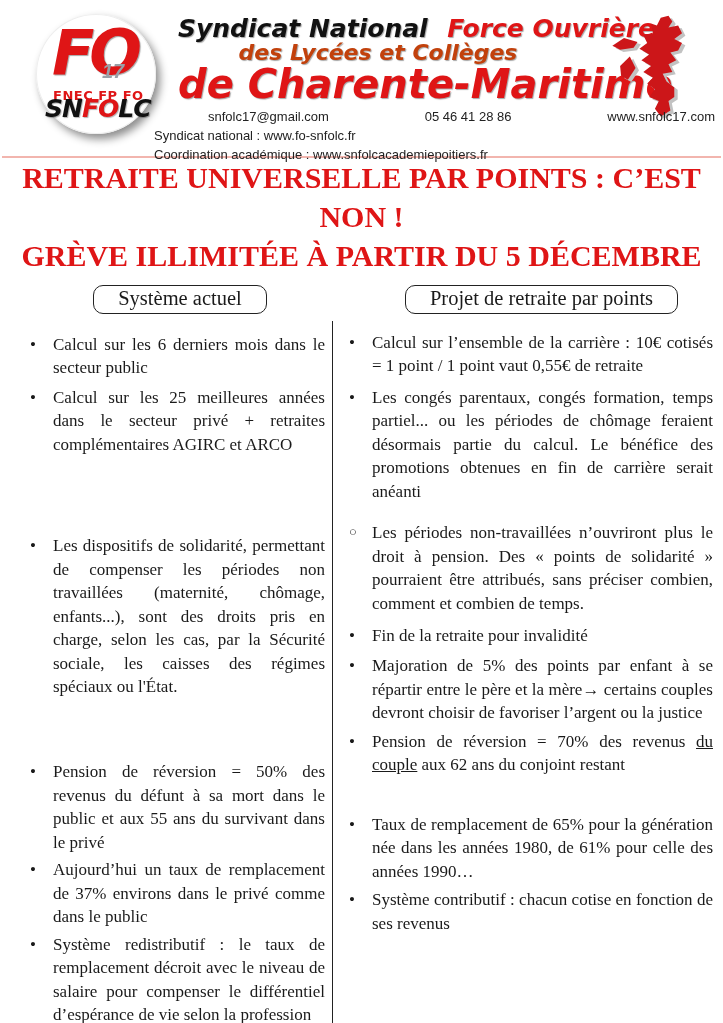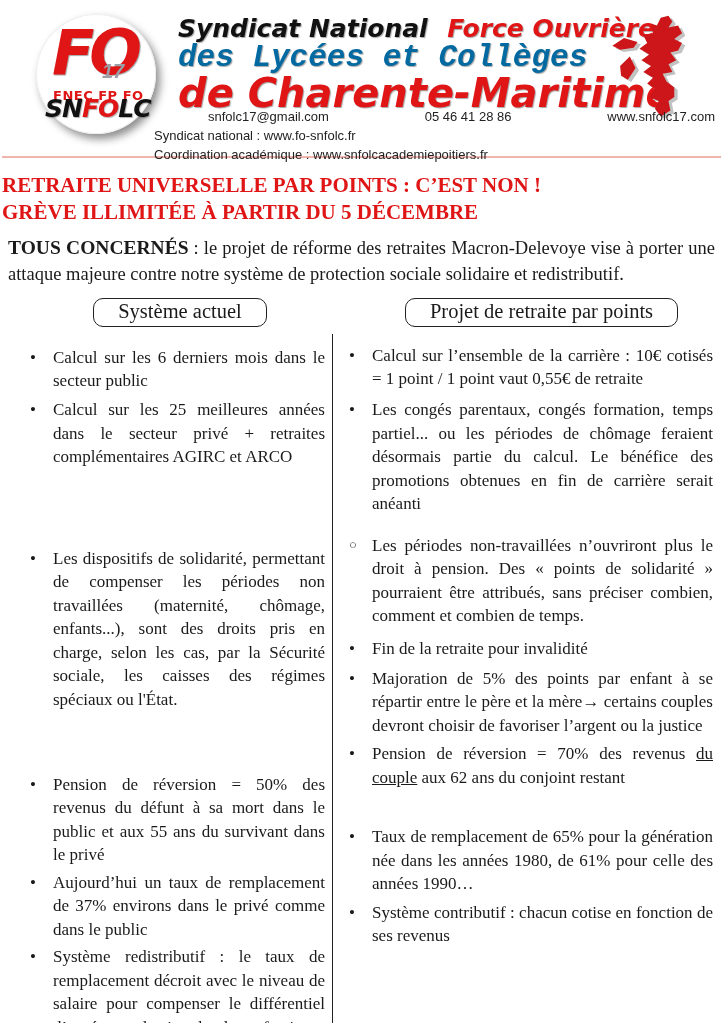--- a/index.html
+++ b/index.html
@@ -38,35 +38,35 @@
     text-shadow:1px 1px 1px rgba(0,0,0,.3);
   }
   .logo-snfolc .red{color:var(--red);}
   .masthead{
     position:absolute;top:16px;left:178px;width:400px;text-align:center;
     font-family:"DejaVu Sans",sans-serif;font-style:italic;font-weight:900;
     line-height:1.02;text-shadow:1px 1px 1px rgba(0,0,0,.35);
   }
   .mast-l1{font-size:25px;color:#111;white-space:nowrap;}
   .mast-l1 .red{color:var(--red);margin-left:11px;}
-  .mast-l2{font-size:31px;color:#0369a1;white-space:nowrap;font-family:Liberation Mono, monospace;}
+  .mast-l2{font-size:22px;color:#c2410c;white-space:nowrap;}
   .mast-l3{font-size:40px;color:var(--red);white-space:nowrap;}
   .map-wrap{position:absolute;top:10px;right:6px;width:128px;height:118px;}
   .contacts{
     position:absolute;top:108px;left:150px;right:2px;
     font-family:"Liberation Sans",sans-serif;font-size:13px;color:#222;
     line-height:1.45;
   }
   .contacts-row1{display:flex;justify-content:space-between;padding:0 6px 0 58px;}
   .contacts-row2{display:flex;justify-content:space-between;padding:0 2px 0 4px;flex-direction:column;}
   
   .banner{
-    flex:none;border-top:2px solid var(--pink);margin:0 2px;padding-top:14px;
-    color:var(--red);font-weight:bold;
-    font-size:21px;line-height:1.3;
+    flex:none;border-top:2px solid var(--pink);margin:0 2px;padding-top:0;
+    text-align:center;color:var(--red);font-weight:bold;
+    font-size:30px;line-height:1.3;
   }
   
   .intro{
     flex:none;margin:7px 8px 0 8px;font-size:18.5px;line-height:1.42;
     text-align:justify;
   }
   .intro .lead{font-weight:bold;font-size:19.5px;}
   
   .boxes-row{flex:none;display:flex;margin-top:10px;}
   .box-half{display:flex;justify-content:center;padding-left:25px;}
@@ -133,23 +133,20 @@
         <span>Coordination académique : www.snfolcacademiepoitiers.fr</span>
       </div>
     </div>
   </div>
 
   <div class="banner">
     <div>RETRAITE UNIVERSELLE PAR POINTS : C’EST NON !</div>
     <div>GRÈVE ILLIMITÉE À PARTIR DU 5 DÉCEMBRE</div>
   </div>
 
-  <div class="intro">
-    <span class="lead">TOUS CONCERNÉS</span><span> : le projet de réforme des retraites Macron-Delevoye vise à porter une attaque majeure contre notre système de protection sociale solidaire et redistributif.</span>
-  </div>
 
   <div class="boxes-row">
     <div class="box-half left">
       <div class="col-title-box">Système actuel</div>
     </div>
     <div class="box-half right">
       <div class="col-title-box">Projet de retraite par points</div>
     </div>
   </div>
 

